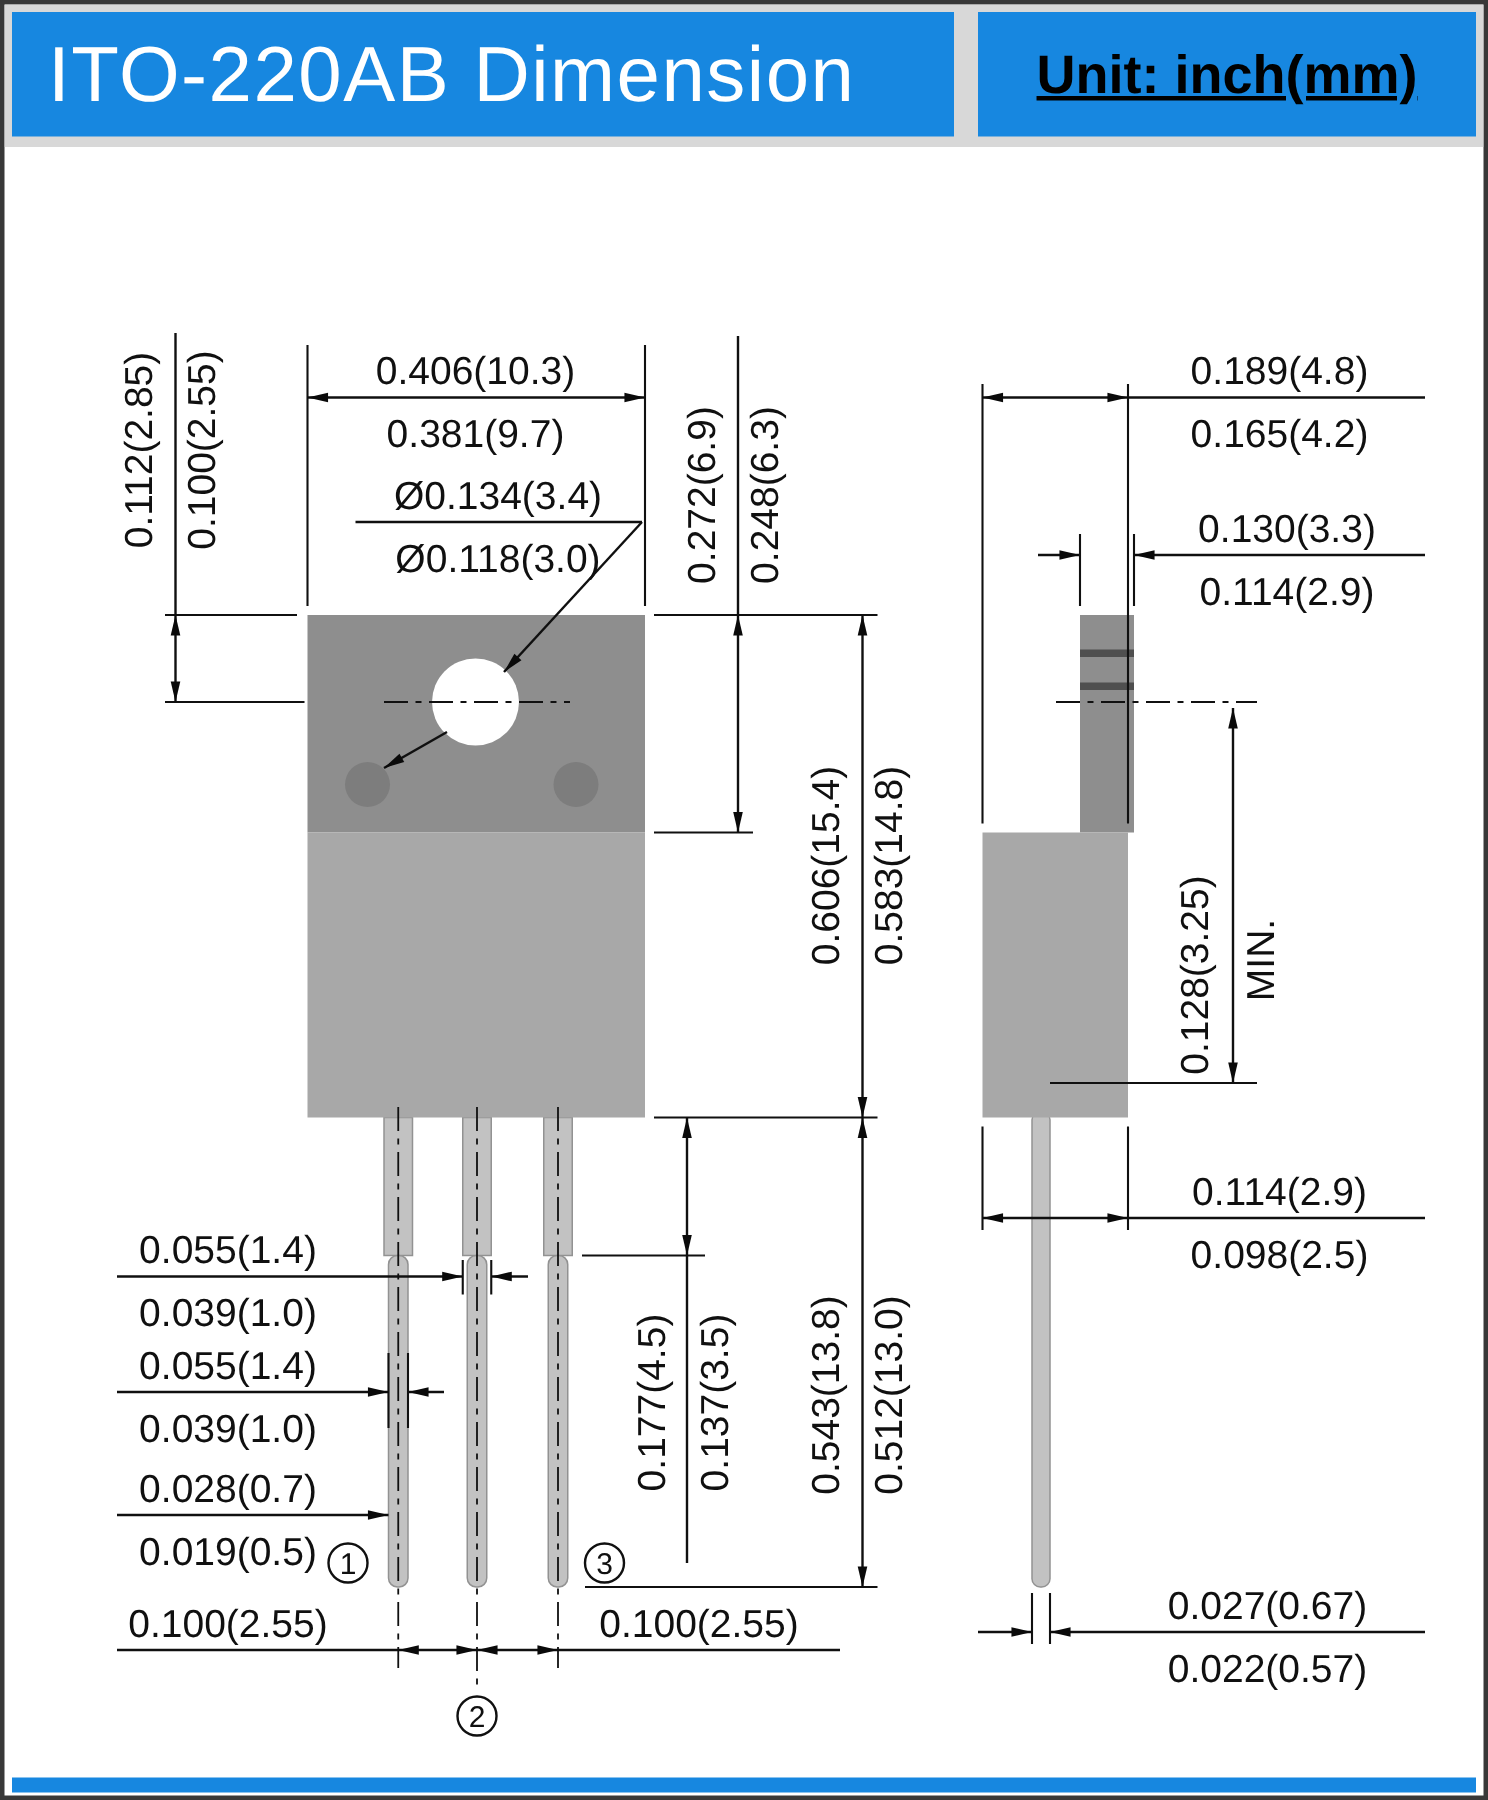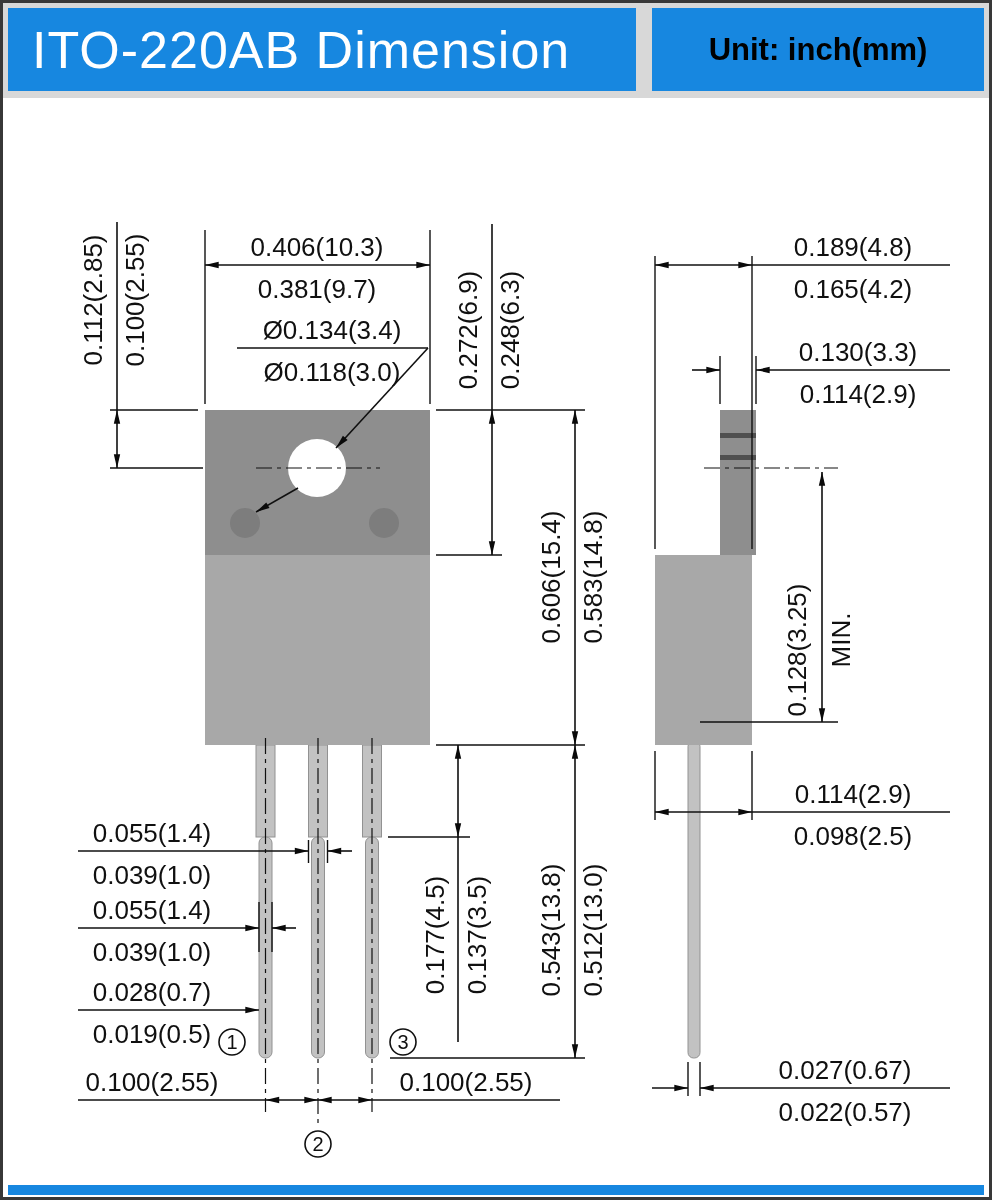--- a/index.html
+++ b/index.html
@@ -11,21 +11,21 @@
   .top-band { position:absolute; left:0; top:0; width:986px; height:95px; background:#d8d8d8; }
   .title-box {
     position:absolute; left:5px; top:5px; width:628px; height:83px;
     background:#1787e0; display:flex; align-items:center; padding-left:24px; box-sizing:border-box;
   }
   .title-box span { font-size:52px; color:#ffffff; letter-spacing:1px; white-space:nowrap; }
   .unit-box {
     position:absolute; right:5px; top:5px; width:332px; height:83px;
     background:#1787e0; display:flex; align-items:center; justify-content:center;
   }
-  .unit-box span { font-size:31px; font-weight:bold; color:#000000; }
+  .unit-box span { font-size:36px; font-weight:bold; color:#000000;text-decoration:underline; }
   .bottom-strip { position:absolute; left:5px; right:5px; bottom:2px; height:10px; background:#1787e0; }
   svg.drawing { position:absolute; left:0; top:0; }
   .dim   { stroke:#101010; stroke-width:1.6; fill:none; }
   .wit   { stroke:#101010; stroke-width:1.4; fill:none; }
   .cl    { stroke:#101010; stroke-width:1.2; fill:none; stroke-dasharray:16 5 4 5; }
   .dimtext { font-family:"Liberation Sans", sans-serif; font-size:26px; fill:#101010; text-anchor:middle; }
   .pintext { font-family:"Liberation Sans", sans-serif; font-size:20px; fill:#101010; text-anchor:middle; }
 </style>
 </head>
 <body>

